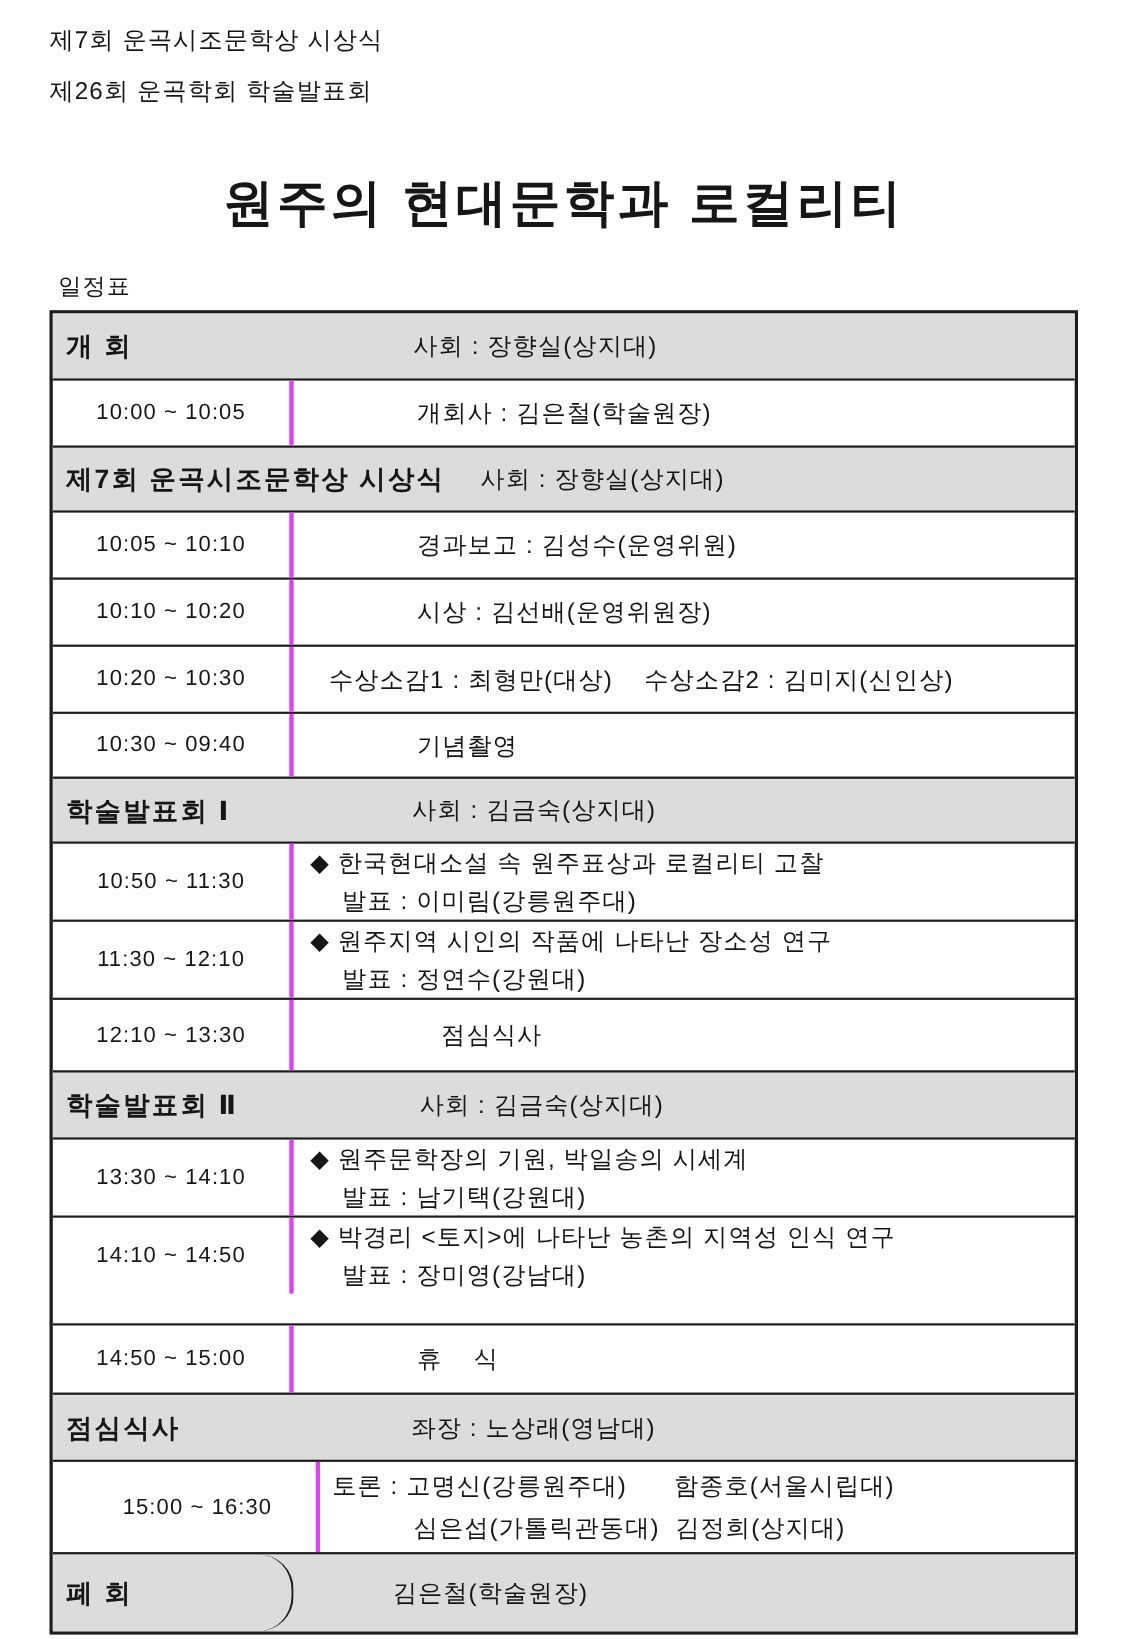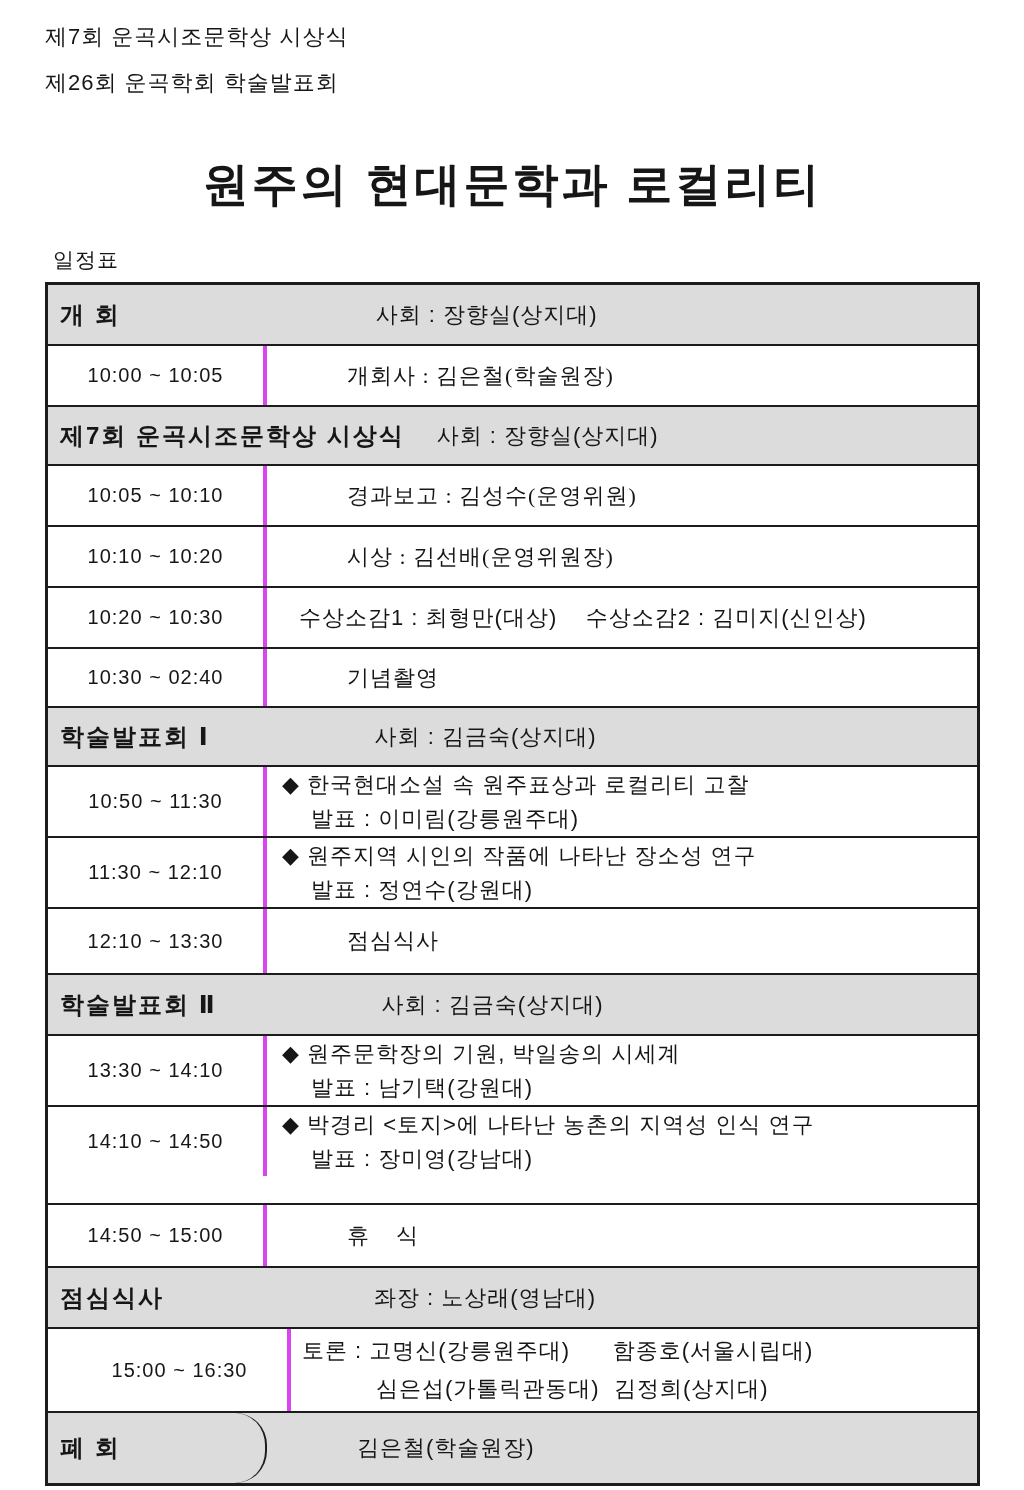--- a/index.html
+++ b/index.html
@@ -94,32 +94,32 @@
     display: flex;
     flex-direction: column;
     justify-content: center;
     font-size: 22px;
     line-height: 34px;
     letter-spacing: 1px;
   }
   .ccell .line { white-space: pre-wrap; }
 
   
-  .indent-lg  .line { padding-left: 80px; font-family: Liberation Serif, serif; }
+  .indent-lg  .line { padding-left: 112px; }
   .indent-sm  .line { padding-left: 32px; }
   .pres .line1 { padding-left: 15px; }
   .pres .line2 { padding-left: 44px; }
   .disc .line1 { padding-left: 11px; }
   .disc .line2 { padding-left: 85px; }
   .disc .line  { line-height: 38px; }
 
   .h59 { min-height: 59px; }
   .h61 { min-height: 61px; }
   .h63 { min-height: 63px; margin-top: 27px; }
-  .h66 { min-height: 66px; }
+  .h66 { min-height: 66px; gap: 22px; }
   .h71 { min-height: 71px; }
   .h84 { min-height: 84px; padding-left: 24px; }
 
   
   .closing {
     background: #dcdcdc;
     display: grid;
     grid-template-columns: 219px 1fr;
     min-height: 72px;
   }
@@ -182,21 +182,21 @@
     </div>
 
     <div class="row event h61 indent-sm">
       <div class="tcell">10:20 ~ 10:30</div>
       <div class="ccell">
           <span class="line">수상소감1 : 최형만(대상)    수상소감2 : 김미지(신인상)</span>
         </div>
     </div>
 
     <div class="row event h59 indent-lg">
-      <div class="tcell">10:30 ~ 02:40</div>
+      <div class="tcell">10:30 ~ 09:40</div>
       <div class="ccell">
           <span class="line">기념촬영</span>
         </div>
     </div>
 
     <div class="row section sec-c">
       <span class="sec-label">학술발표회 Ⅰ</span>
       <span class="sec-chair">사회 : 김금숙(상지대)</span>
     </div>
 

